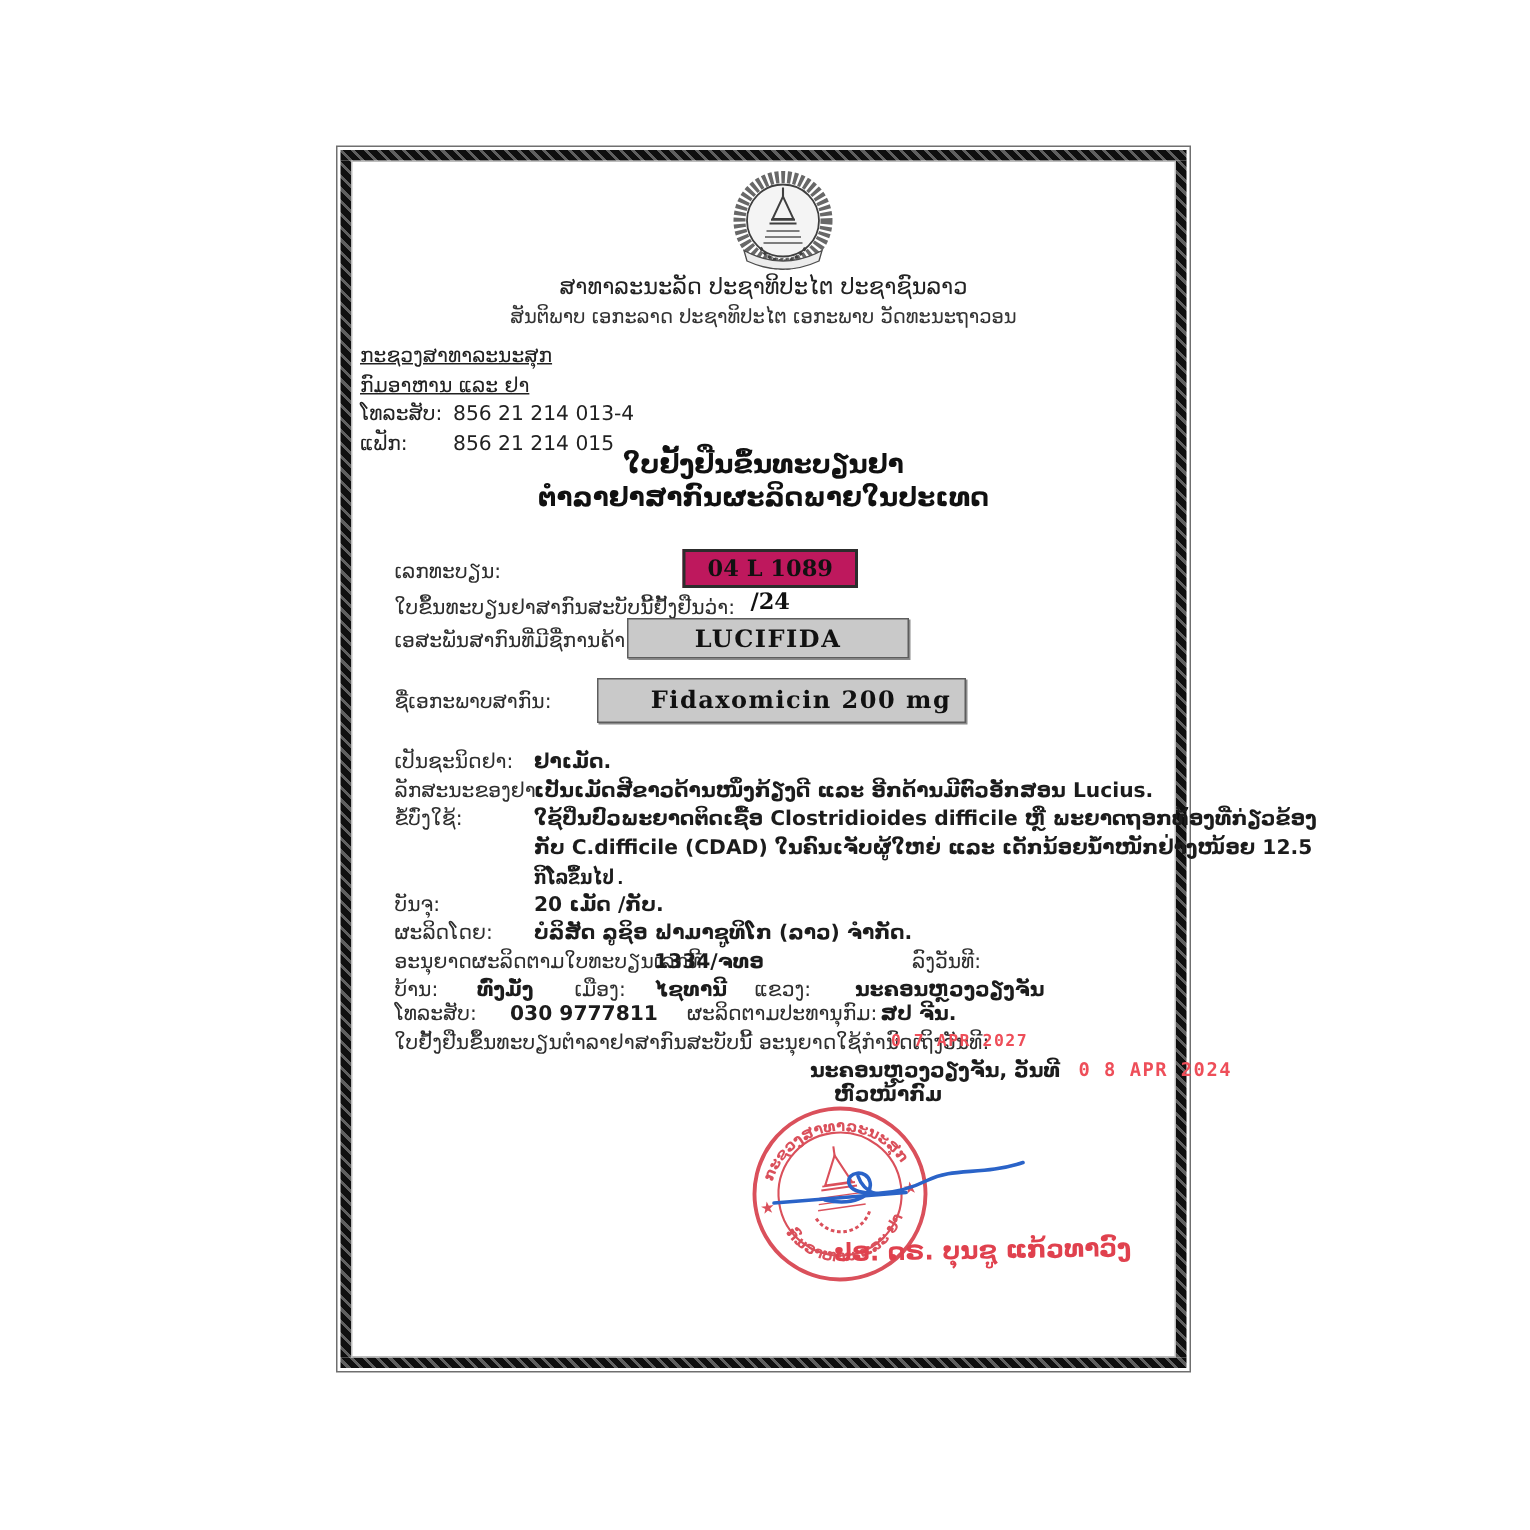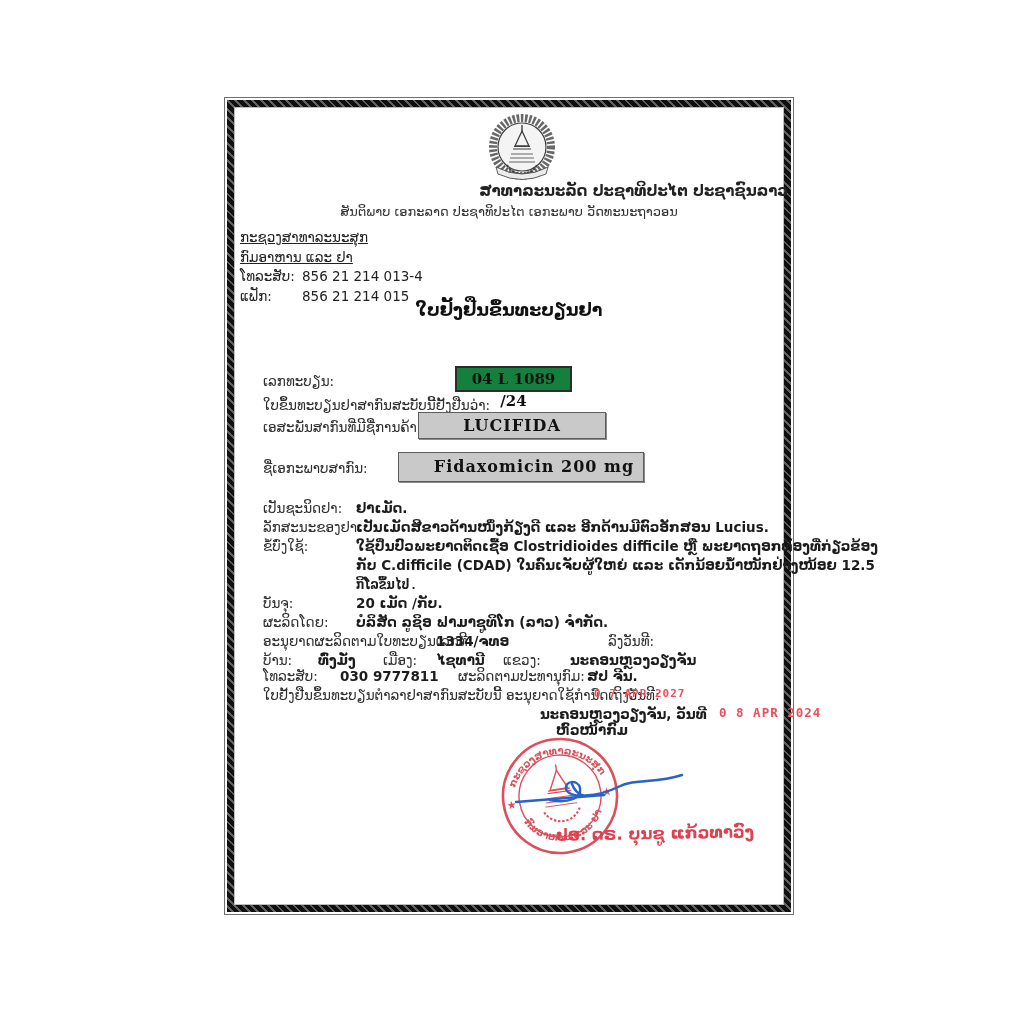--- a/index.html
+++ b/index.html
@@ -6,31 +6,31 @@
   .page{position:relative;width:1020px;height:1020px;background:#ffffff;overflow:hidden;
         font-family:"DejaVu Sans",sans-serif;color:#2b2b2b;}
   .abs{position:absolute;white-space:nowrap;}
   
   .frame{position:absolute;left:227px;top:100px;width:564px;height:812px;box-sizing:border-box;
          border:7px solid #1d1d1d;
          border-image:repeating-linear-gradient(45deg,#0f0f0f 0 3px,#606060 3px 5px,#0f0f0f 5px 6px) 7;
          outline:1px solid #6f6f6f;outline-offset:2px;}
   .frame-inner{width:100%;height:100%;box-shadow:inset 0 0 0 1px #bdbdbd;}
   .center{left:230px;width:558px;text-align:center;}
-  .hdr1{font-size:15px;font-weight:bold;color:#222;text-align:right;}
+  .hdr1{font-size:15px;font-weight:normal;color:#222;}
   .hdr2{font-size:13px;color:#333;}
   .min-line{font-size:13.5px;line-height:19.5px;color:#222;}
   .underl{text-decoration:underline;}
   .min-lbl{display:inline-block;width:62px;}
   .title{font-size:17.5px;font-weight:bold;line-height:22px;color:#111;}
   .t{font-size:13.5px;color:#2e2e2e;}
   .v{font-size:13.5px;font-weight:bold;color:#1c1c1c;}
   .box{position:absolute;box-sizing:border-box;text-align:center;
        font-family:"DejaVu Serif",serif;font-weight:bold;color:#111;}
-  .box-white{border:2px solid #2c2c2c;background:#15803d;font-size:15px;line-height:22px;}
+  .box-white{border:2px solid #2c2c2c;background:#be185d;font-size:15px;line-height:22px;}
   .box-gray{border:1.5px solid #5d5d5d;background:#c9c9c9;box-shadow:1px 1px 0 #8a8a8a;
             font-size:16px;letter-spacing:1px;}
   .stamp{color:#ee4e59;font-family:"DejaVu Sans Mono",monospace;letter-spacing:1px;font-weight:bold;}
   .stamp1{font-size:11px;}
   .stamp2{font-size:12.5px;}
   .signer{font-size:16.5px;font-weight:bold;color:#e0414e;transform:rotate(-1deg);}
   .seal-wrap{position:absolute;left:498px;top:734px;width:124px;height:124px;
              transform:rotate(-8deg);opacity:.93;}
   svg{display:block;}
 </style>
@@ -60,20 +60,21 @@
   <div class="abs center hdr2" style="top:204px;">ສັນຕິພາບ ເອກະລາດ ປະຊາທິປະໄຕ ເອກະພາບ ວັດທະນະຖາວອນ</div>
 
   <div class="abs" style="left:240px;top:228px;">
     <div class="min-line underl">ກະຊວງສາທາລະນະສຸກ</div>
     <div class="min-line underl">ກົມອາຫານ ແລະ ຢາ</div>
     <div class="min-line"><span class="min-lbl">ໂທລະສັບ:</span><span>856 21 214 013-4</span></div>
     <div class="min-line"><span class="min-lbl">ແຟັກ:</span><span>856 21 214 015</span></div>
   </div>
 
   <div class="abs center title" style="top:299px;">ໃບຢັ້ງຢືນຂຶ້ນທະບຽນຢາ</div>
+  <div class="abs center title" style="top:321px;">ຕຳລາຢາສາກົນຜະລິດພາຍໃນປະເທດ</div>
 
   <div class="abs t" style="left:263px;top:373px;">ເລກທະບຽນ:</div>
   <div class="box box-white" style="left:455px;top:366px;width:117px;height:26px;">04 L 1089 /24</div>
 
   <div class="abs t" style="left:263px;top:397px;">ໃບຂຶ້ນທະບຽນຢາສາກົນສະບັບນີ້ຢັ້ງຢືນວ່າ:</div>
 
   <div class="abs t" style="left:263px;top:419px;">ເອສະພັນສາກົນທີ່ມີຊື່ການຄ້າ:</div>
   <div class="box box-gray" style="left:418px;top:412px;width:188px;height:27px;line-height:25px;">LUCIFIDA</div>
 
   <div class="abs t" style="left:263px;top:460px;">ຊື່ເອກະພາບສາກົນ:</div>

